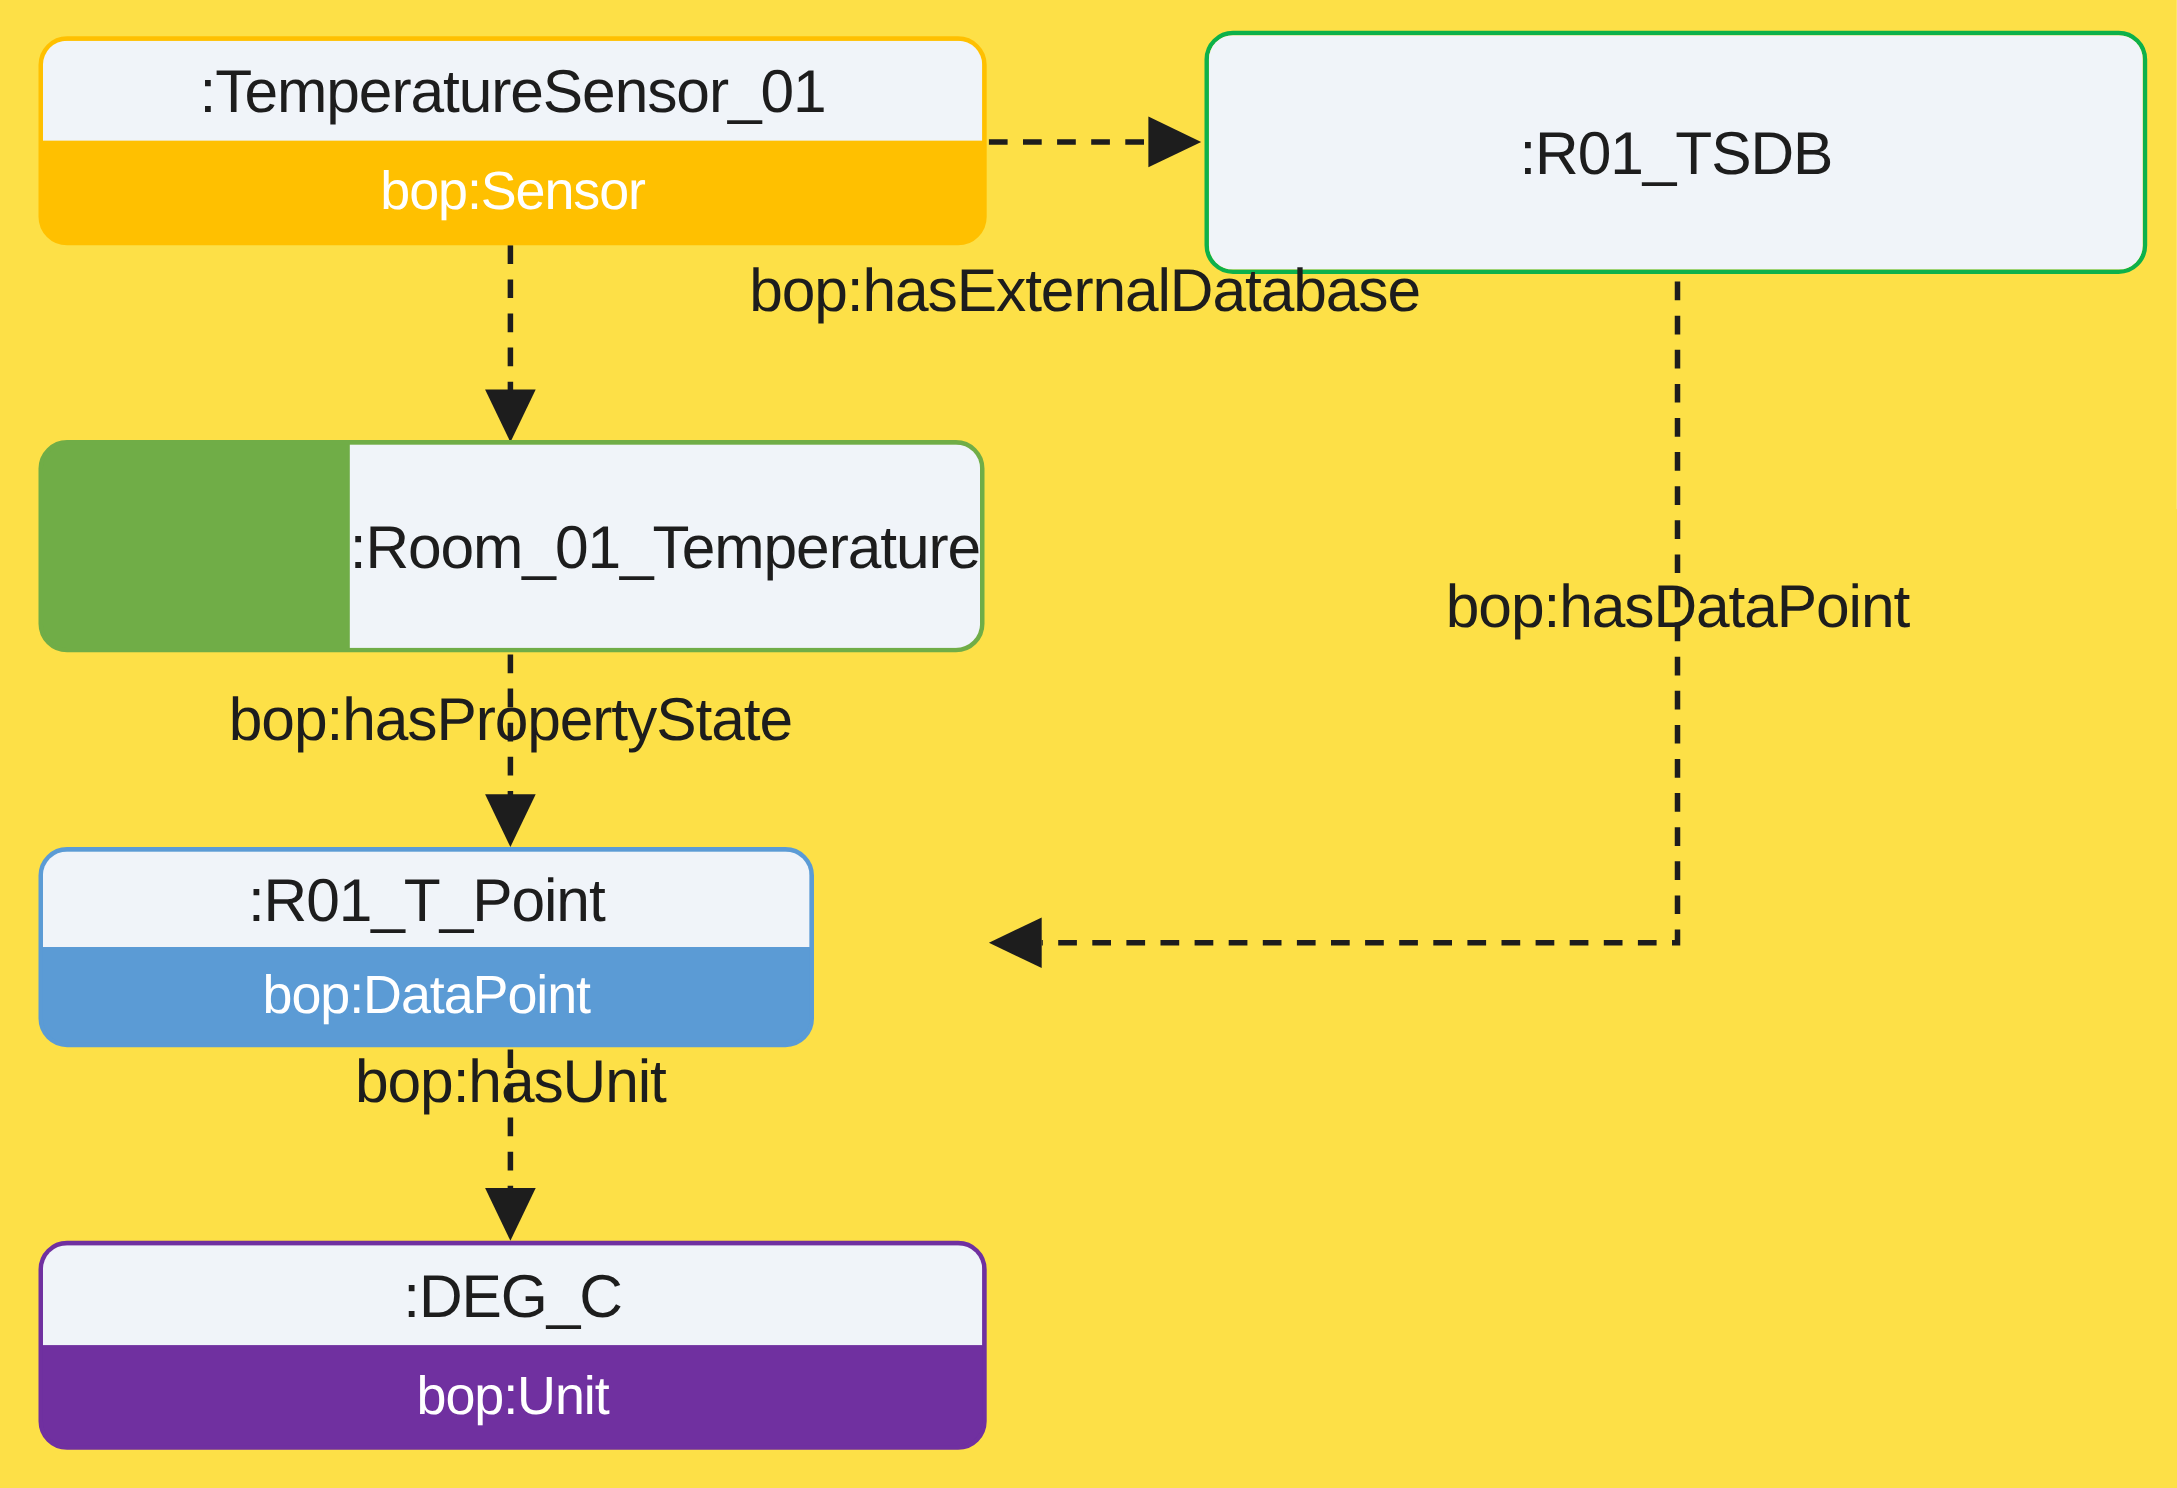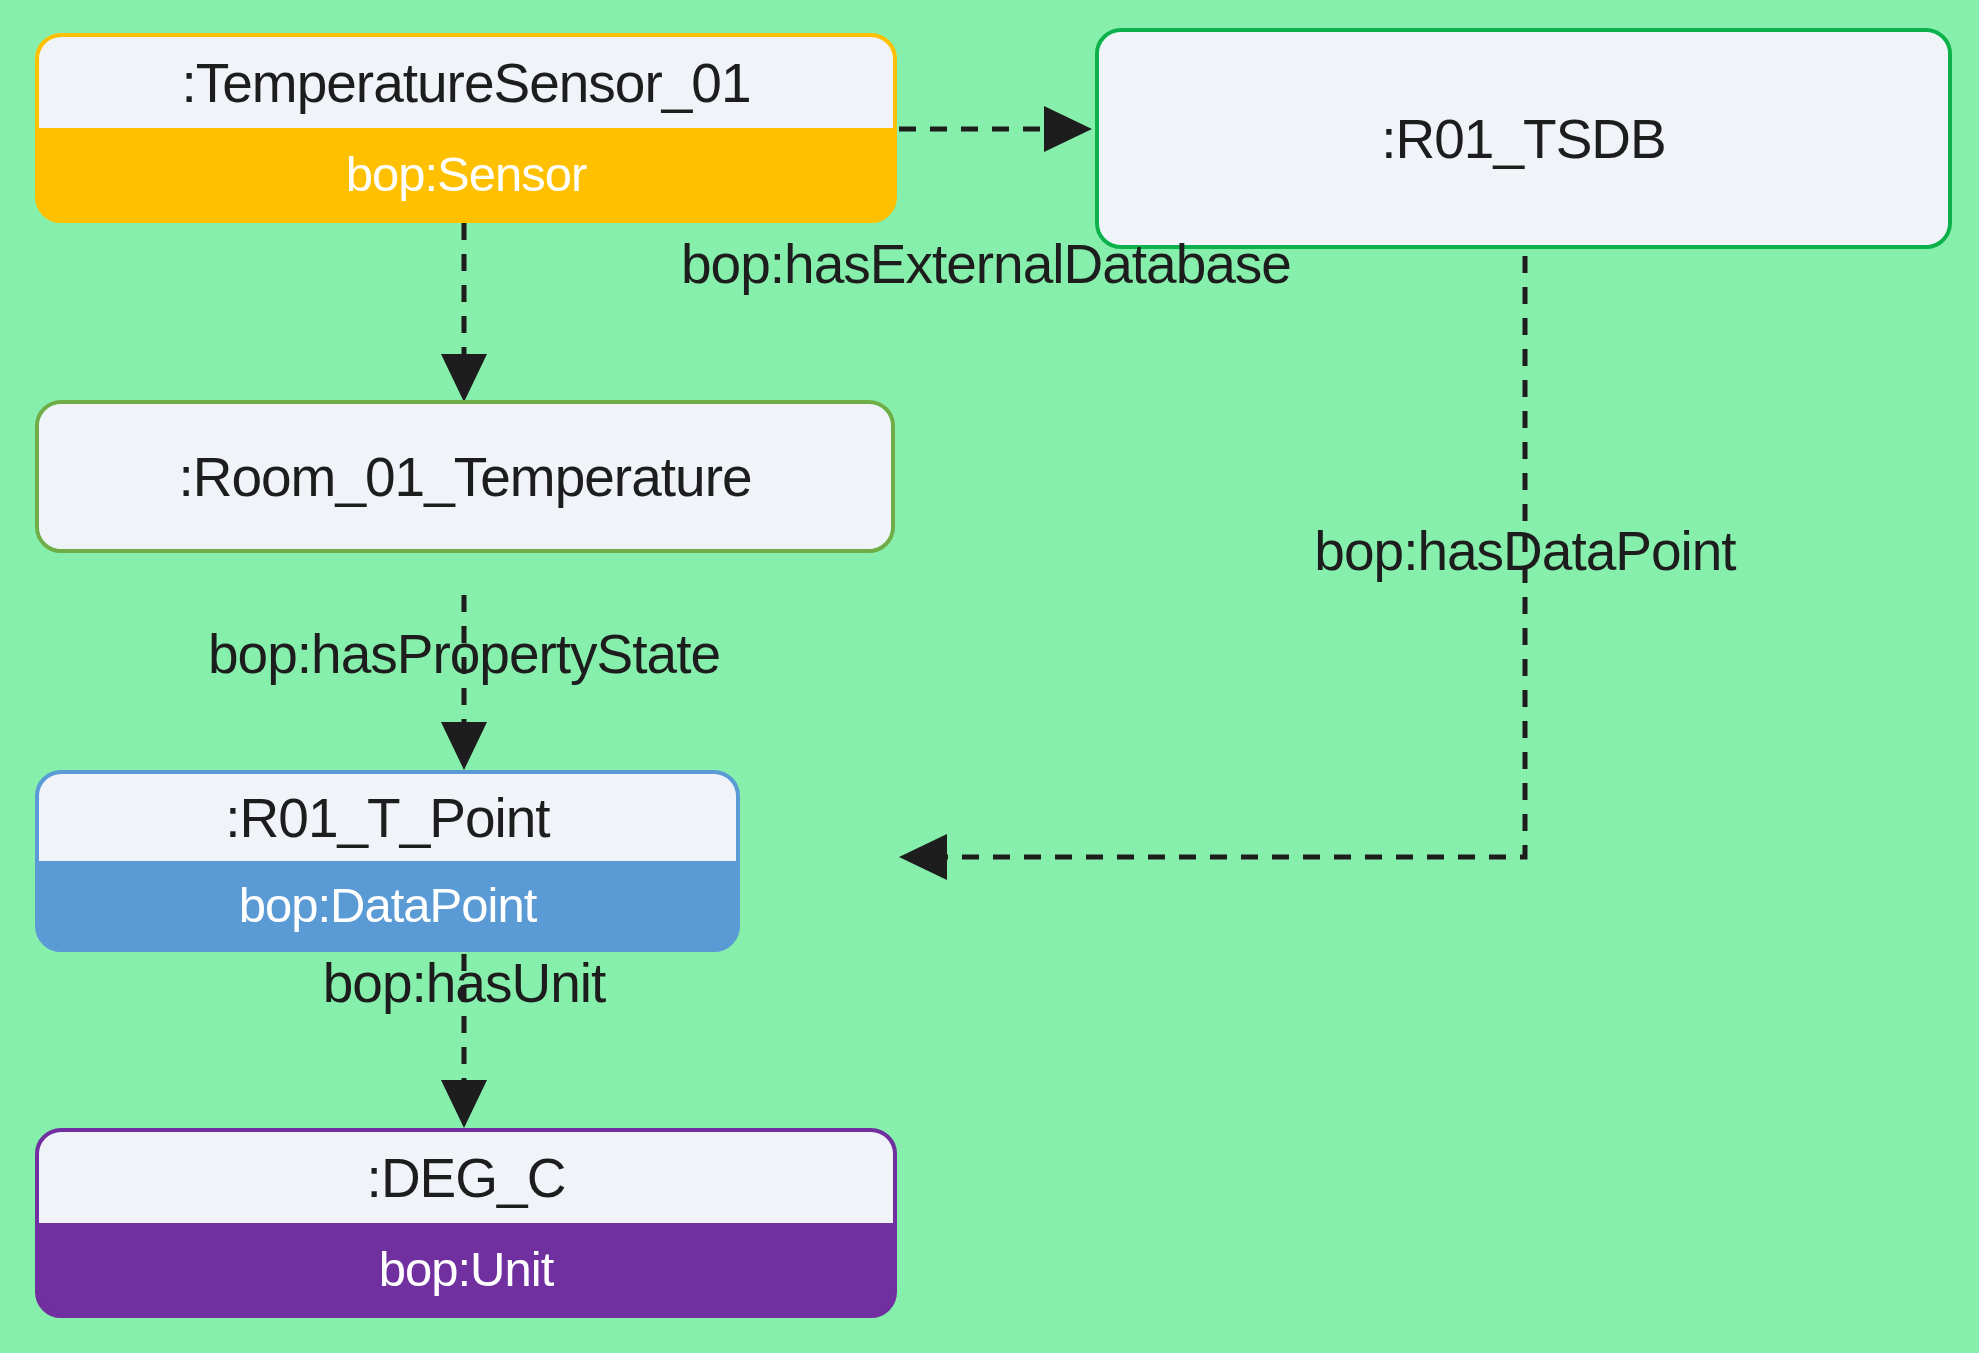--- a/index.html
+++ b/index.html
@@ -1,19 +1,19 @@
 <!DOCTYPE html>
 <html><head>
 <meta charset="utf-8">
 <style>
   html,body{margin:0;padding:0;background:#ffffff;}
   #canvas{
     position:relative;
     width:1979px;height:1353px;
-    background:#86efac;
+    background:#fde047;
     font-family:"Liberation Sans", sans-serif;
     overflow:hidden;
   }
   .wires{position:absolute;left:0;top:0;z-index:1;}
   .dash{stroke:#1d1d1d;stroke-width:5;fill:none;stroke-dasharray:17 14;}
   .head{fill:#1d1d1d;stroke:none;}
   .node{
     position:absolute;z-index:2;
     border:4px solid var(--c);
     border-radius:26px;
@@ -70,21 +70,21 @@
 
   <div class="node" style="left: 35px; top: 33px; width: 862px; height: 190px; --c: #FFC000;">
     <div class="node-name">:TemperatureSensor_01</div>
     <div class="node-type">bop:Sensor</div>
   </div>
 
   <div class="node" style="left: 1095px; top: 28px; width: 857px; height: 221px; --c: #0DB14B;">
     <div class="node-name">:R01_TSDB</div>
   </div>
 
-  <div class="node" style="left: 35px; top: 400px; width: 860px; height: 153px; --c: #70AD47;">
+  <div class="node" style="left: 35px; top: 400px; width: 860px; height: 193px; align-items: flex-end; --c: #70AD47;">
     <div class="node-name">:Room_01_Temperature</div>
   </div>
 
   <div class="node" style="left: 35px; top: 770px; width: 705px; height: 182px; --c: #5B9BD5;">
     <div class="node-name">:R01_T_Point</div>
     <div class="node-type">bop:DataPoint</div>
   </div>
 
   <div class="node" style="left: 35px; top: 1128px; width: 862px; height: 190px; --c: #7030A0;">
     <div class="node-name">:DEG_C</div>

